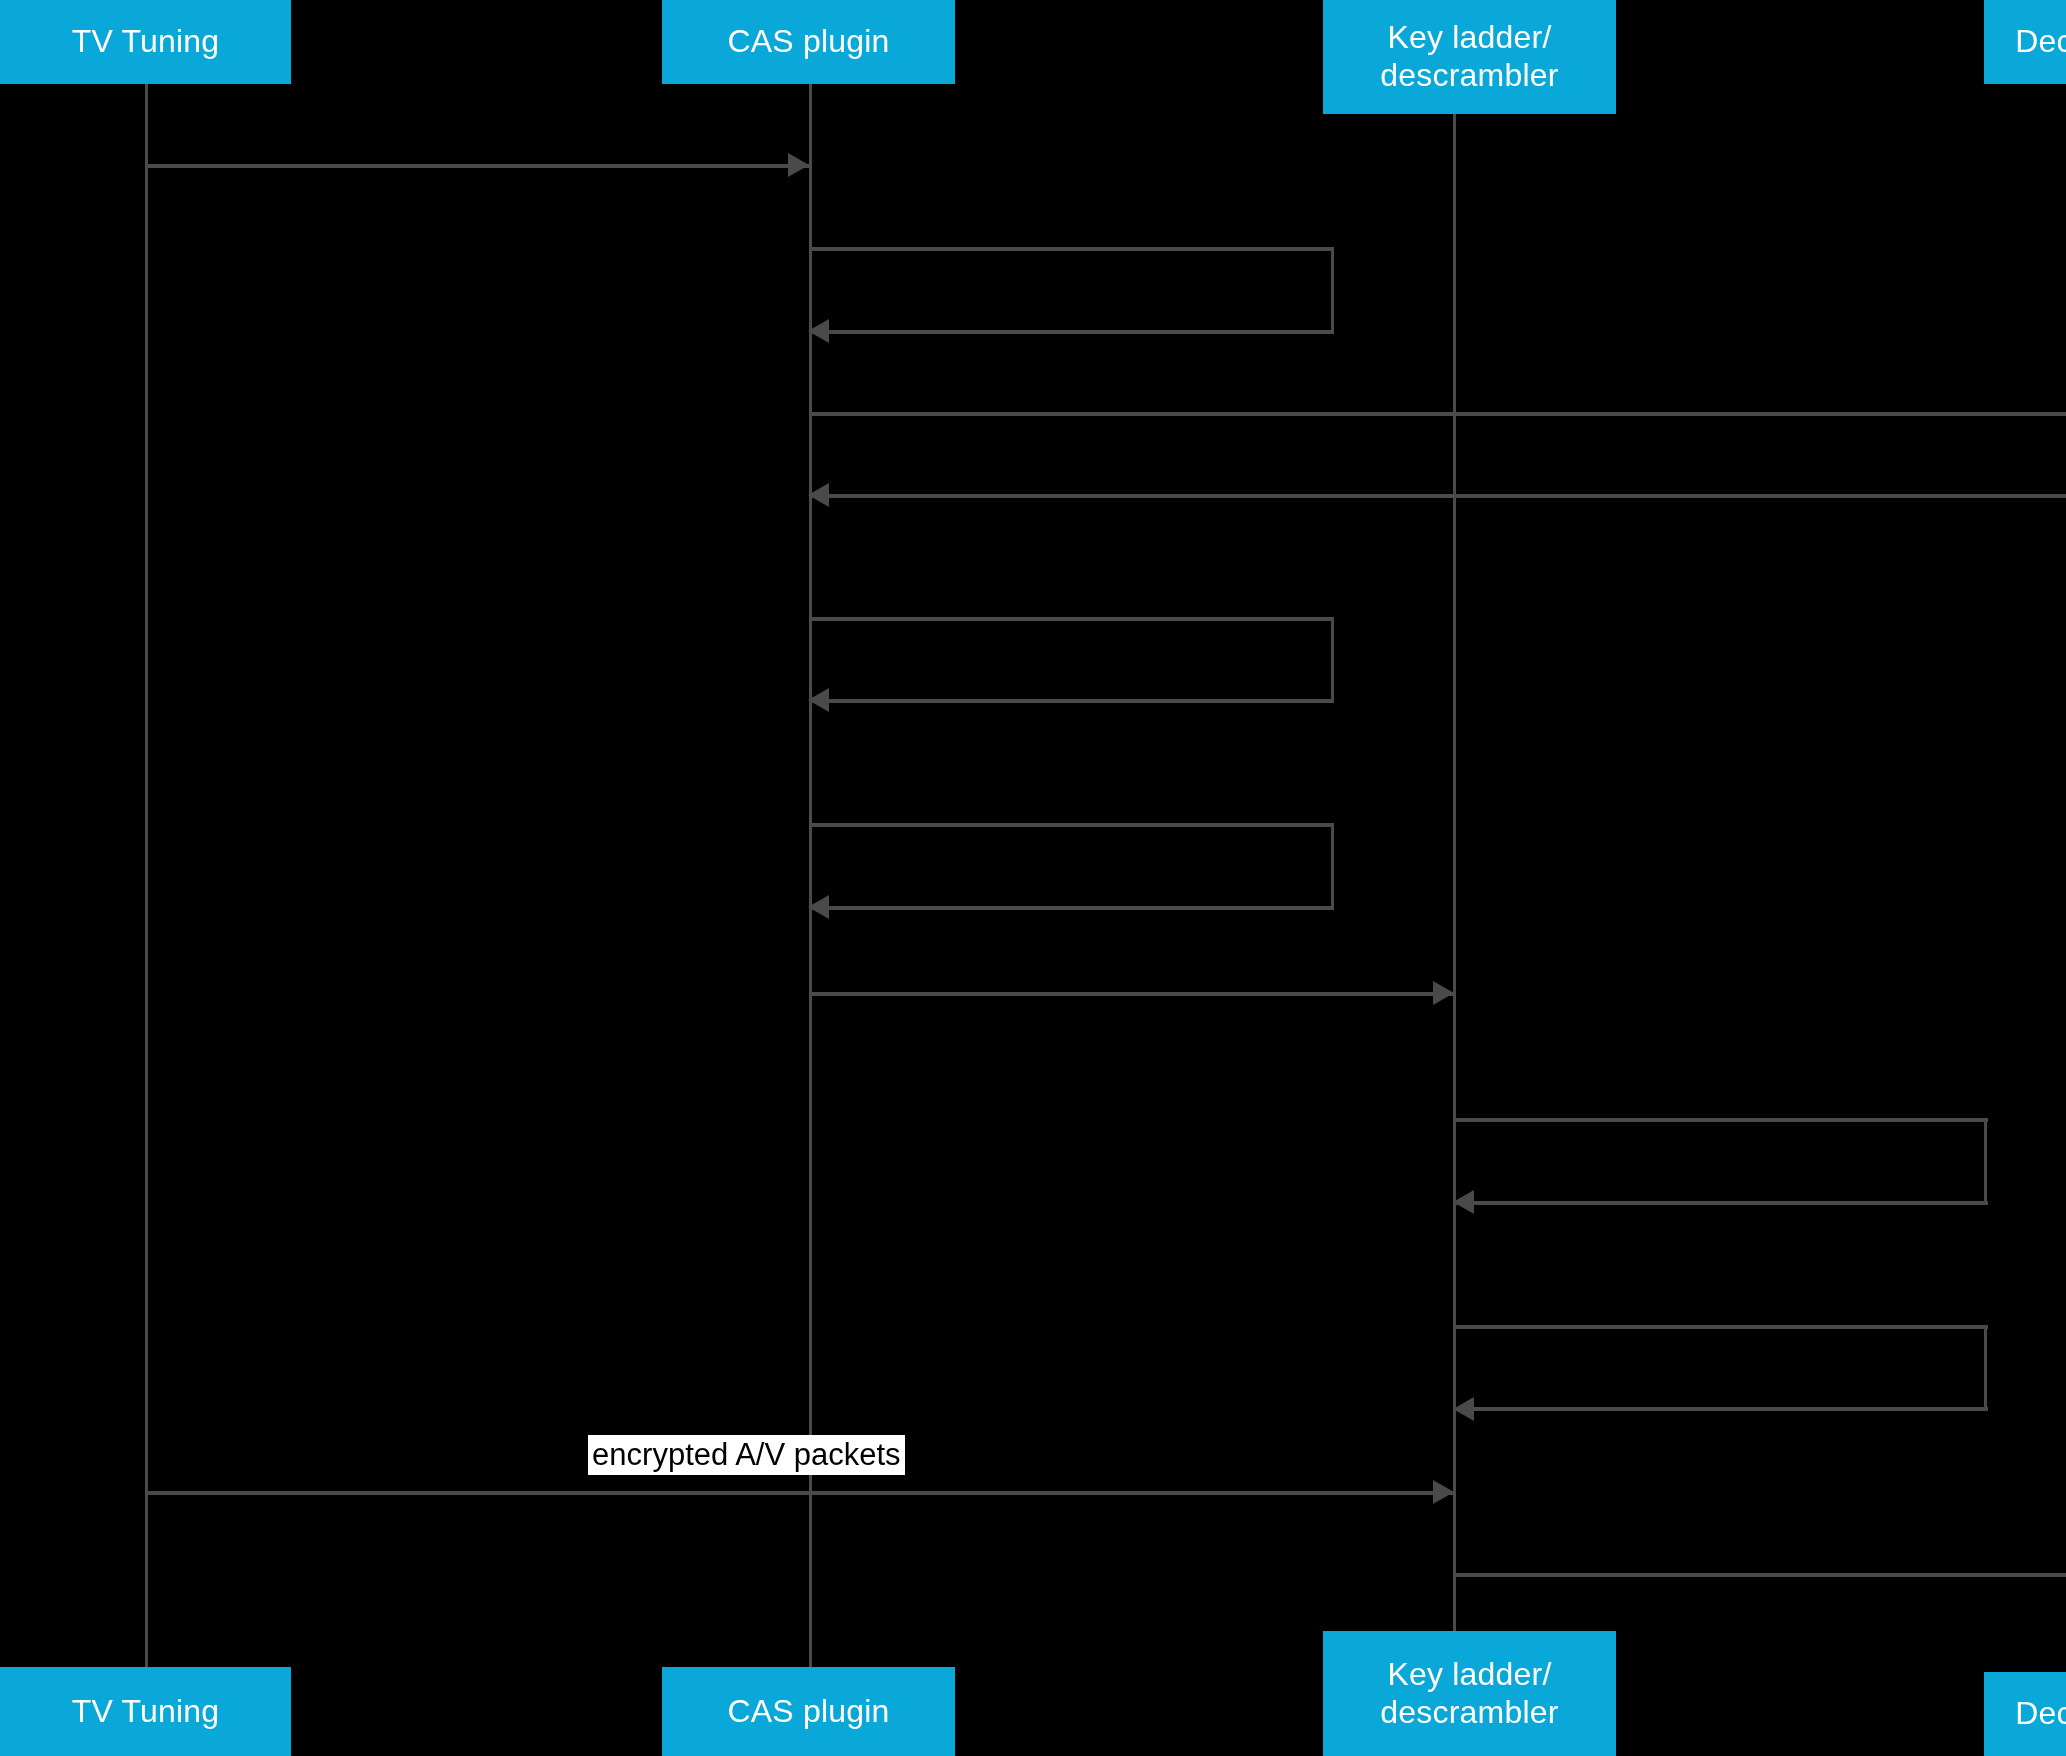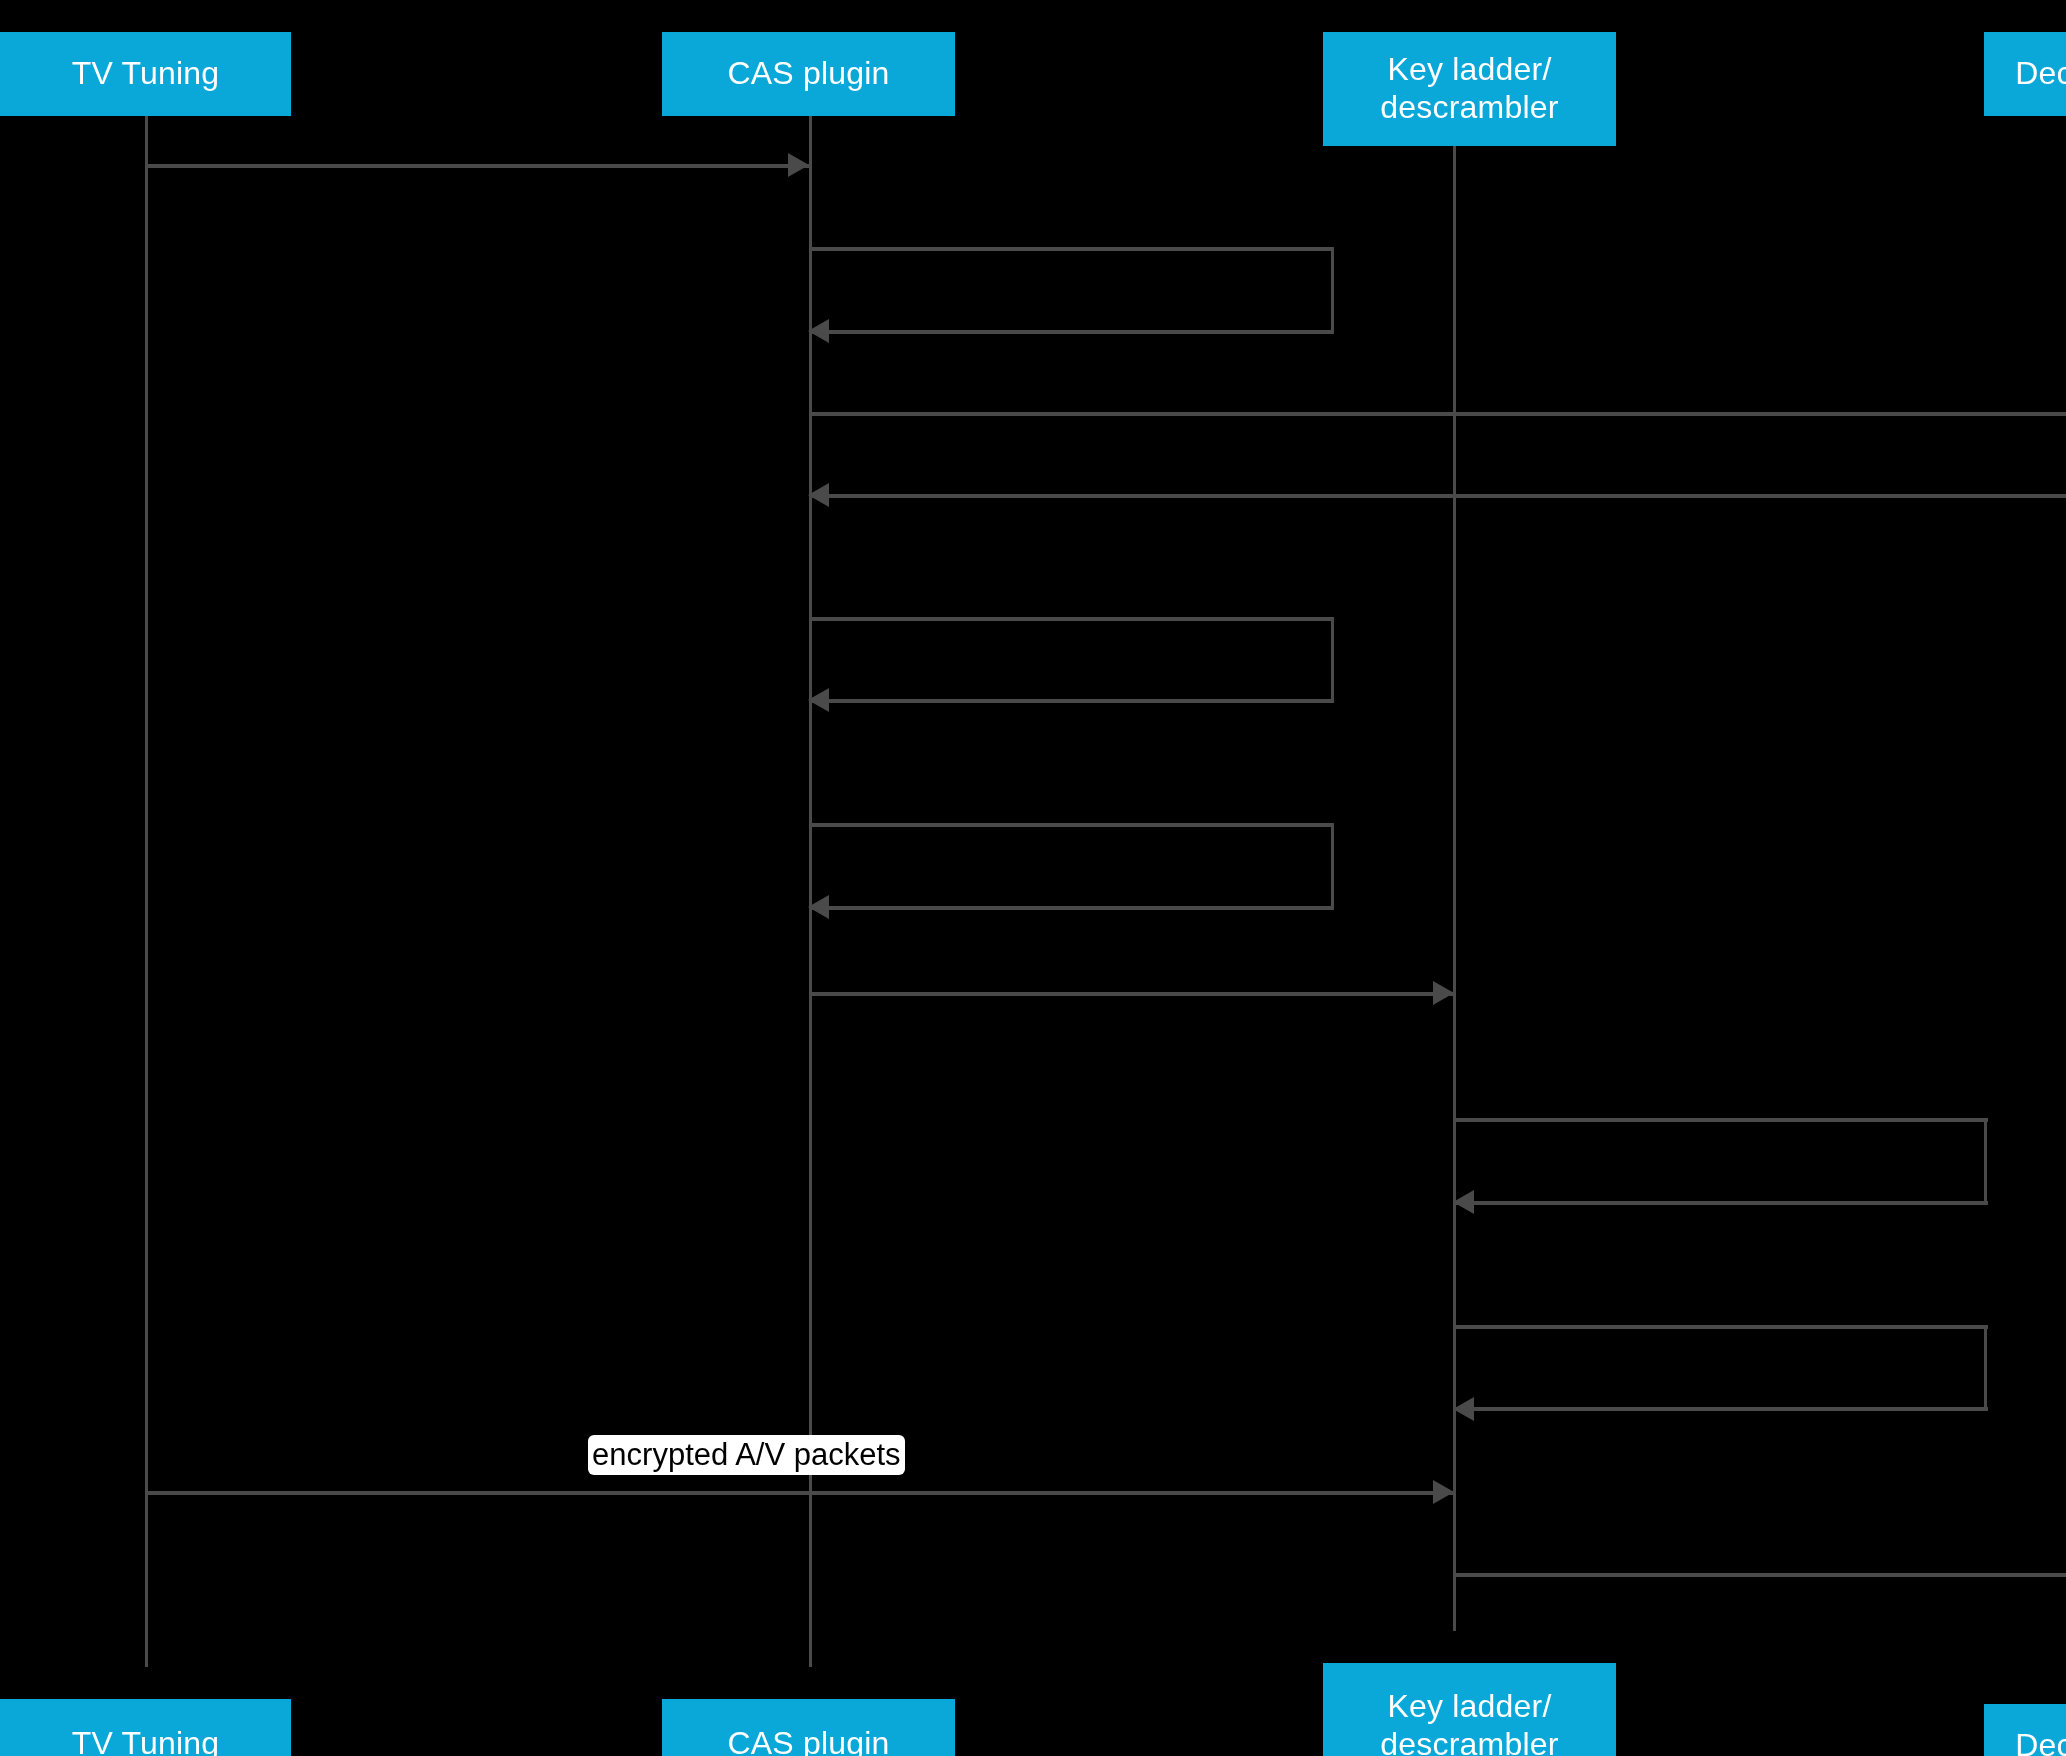--- a/index.html
+++ b/index.html
@@ -28,21 +28,20 @@
     display: flex;
     align-items: center;
     justify-content: center;
     text-align: center;
     font-size: 32px;
     line-height: 1.18;
     font-weight: 400;
     letter-spacing: 0.2px;
     white-space: pre-line;
     box-sizing: border-box;
-    margin-top: 32px;
   }
   .msg-line {
     position: absolute;
     height: 3.7px;
     background: #4a4a4a;
   }
   .arrow-head-right {
     position: absolute;
     width: 0;
     height: 0;
@@ -118,21 +117,21 @@
   <div class="msg-line" style="left:1455px; top:1118px; width:533px;"></div>
   <div class="self-vert" style="left:1984px; top:1118px; height:86px;"></div>
   <div class="msg-line" style="left:1455px; top:1201px; width:533px;"></div>
   <div class="arrow-head-left" style="left:1453px; top:1190px;"></div>
 
   <div class="msg-line" style="left:1455px; top:1325px; width:533px;"></div>
   <div class="self-vert" style="left:1984px; top:1325px; height:86px;"></div>
   <div class="msg-line" style="left:1455px; top:1407px; width:533px;"></div>
   <div class="arrow-head-left" style="left:1453px; top:1397px;"></div>
 
-  <div class="msg-label" style="left:588px; top:1435px;border-radius:6px;">encrypted A/V packets</div>
+  <div class="msg-label" style="left:588px; top:1435px;">encrypted A/V packets</div>
   <div class="msg-line" style="left:147px; top:1491px; width:1308px;"></div>
   <div class="arrow-head-right" style="left:1433px; top:1480px;"></div>
 
   <div class="msg-line" style="left:1455px; top:1573px; width:676px;"></div>
 
   <div class="actor-box" style="left:0px; top:1667px; width:291px; height:89px;">TV Tuning</div>
   <div class="actor-box" style="left:662px; top:1667px; width:293px; height:89px;">CAS plugin</div>
   <div class="actor-box" style="left:1323px; top:1631px; width:293px; height:126px;">Key ladder/
 descrambler</div>
   <div class="actor-box" style="left:1984px; top:1672px; width:293px; height:84px;">Decode, display</div>

